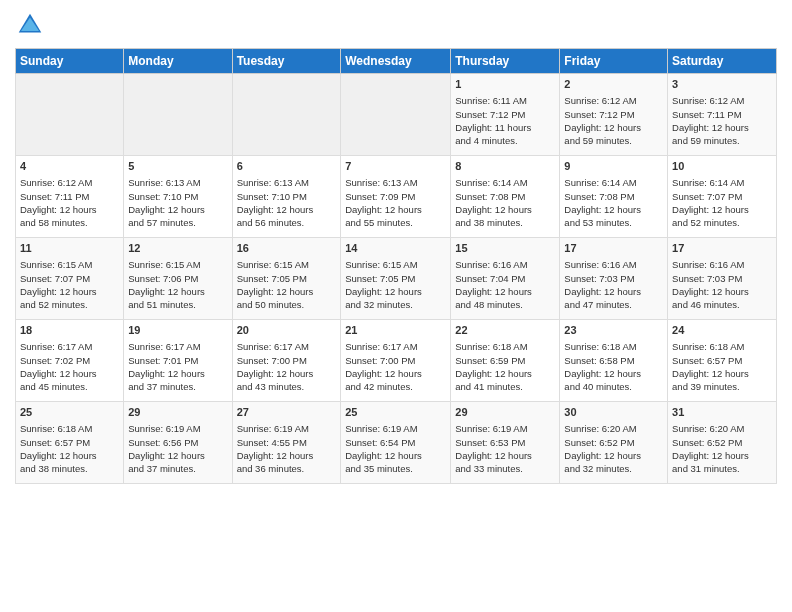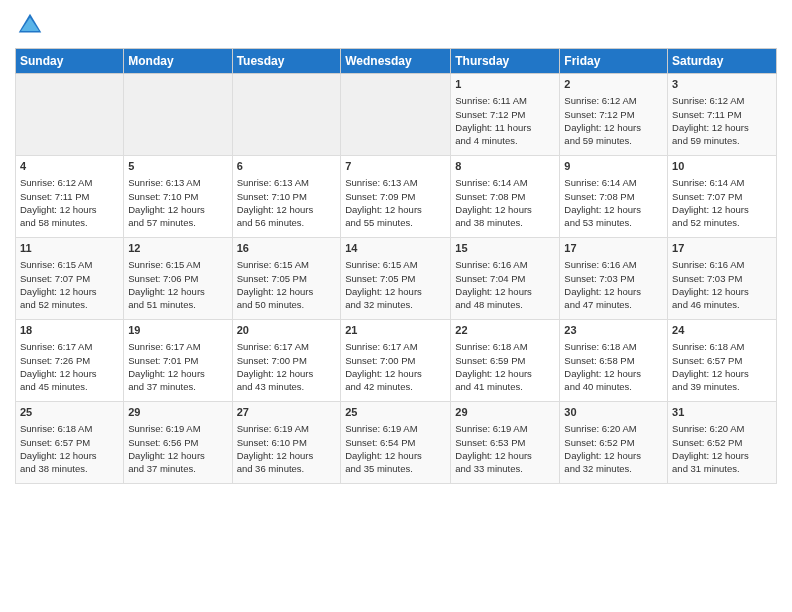--- a/index.html
+++ b/index.html
@@ -254,21 +254,21 @@
             <div>Sunrise: 6:16 AM</div>
             <div>Sunset: 7:03 PM</div>
             <div>Daylight: 12 hours</div>
             <div>and 46 minutes.</div>
           </td>
         </tr>
         <tr>
           <td>
             <span class="day-num">18</span>
             <div>Sunrise: 6:17 AM</div>
-            <div>Sunset: 7:26 PM</div>
+            <div>Sunset: 7:02 PM</div>
             <div>Daylight: 12 hours</div>
             <div>and 45 minutes.</div>
           </td>
           <td>
             <span class="day-num">19</span>
             <div>Sunrise: 6:17 AM</div>
             <div>Sunset: 7:01 PM</div>
             <div>Daylight: 12 hours</div>
             <div>and 37 minutes.</div>
           </td>
@@ -319,21 +319,21 @@
           <td>
             <span class="day-num">29</span>
             <div>Sunrise: 6:19 AM</div>
             <div>Sunset: 6:56 PM</div>
             <div>Daylight: 12 hours</div>
             <div>and 37 minutes.</div>
           </td>
           <td>
             <span class="day-num">27</span>
             <div>Sunrise: 6:19 AM</div>
-            <div>Sunset: 6:10 PM</div>
+            <div>Sunset: 4:55 PM</div>
             <div>Daylight: 12 hours</div>
             <div>and 36 minutes.</div>
           </td>
           <td>
             <span class="day-num">25</span>
             <div>Sunrise: 6:19 AM</div>
             <div>Sunset: 6:54 PM</div>
             <div>Daylight: 12 hours</div>
             <div>and 35 minutes.</div>
           </td>

